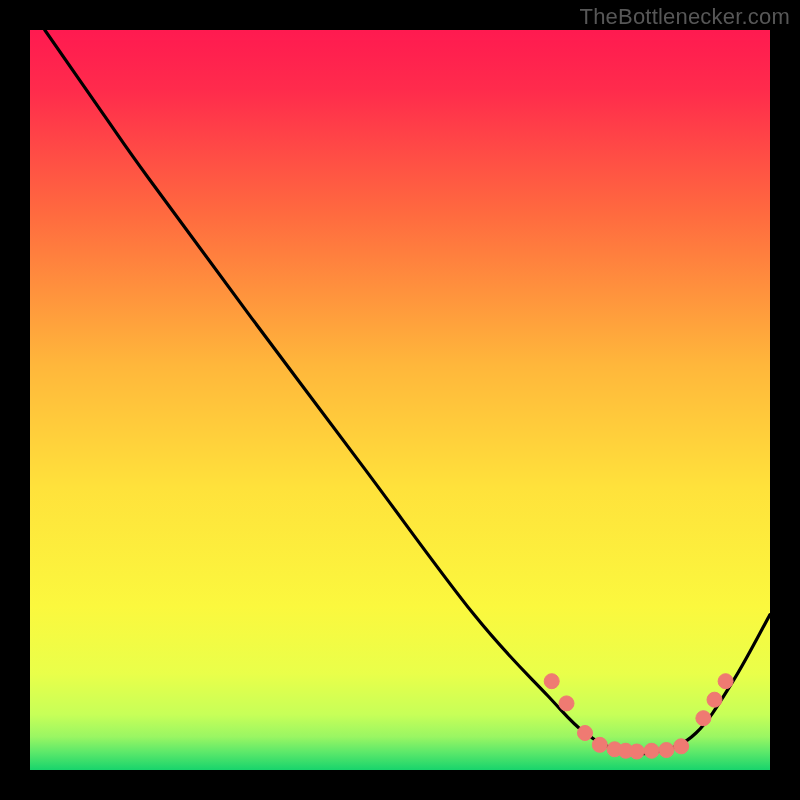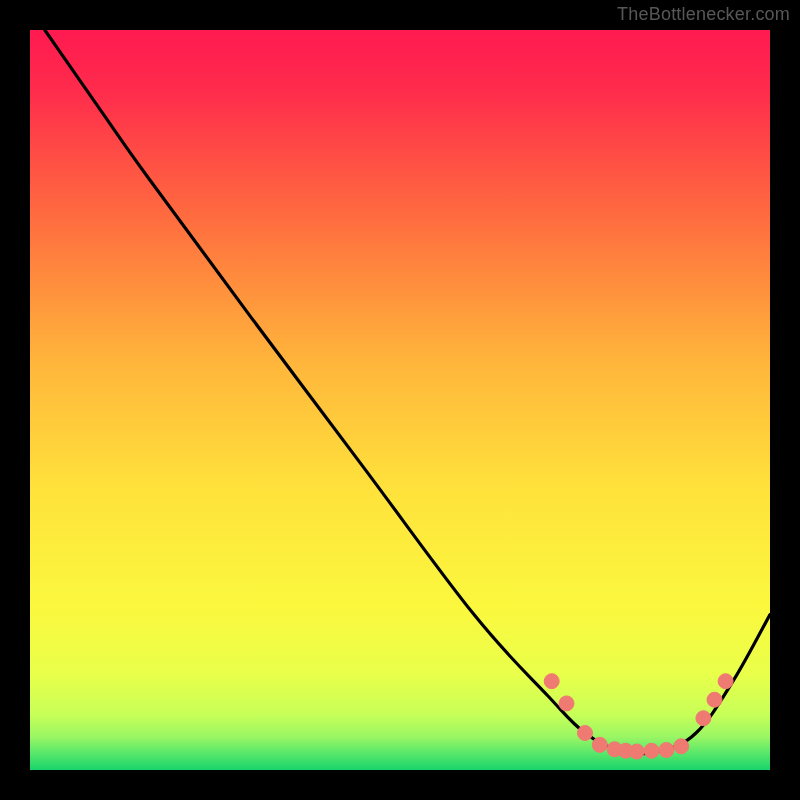--- a/index.html
+++ b/index.html
@@ -17,21 +17,21 @@
     left: 30px;
     top: 30px;
     width: 740px;
     height: 740px;
   }
   .watermark {
     position: absolute;
     top: 4px;
     right: 10px;
     color: #575757;
-    font-size: 18px;
+    font-size: 22px;
     font-weight: 500;
     letter-spacing: 0.2px;
   }
 </style>
 </head>
 <body>
 
 <div class="watermark">TheBottlenecker.com</div>
 
 <svg class="plot" viewBox="0 0 740 740" preserveAspectRatio="none">

